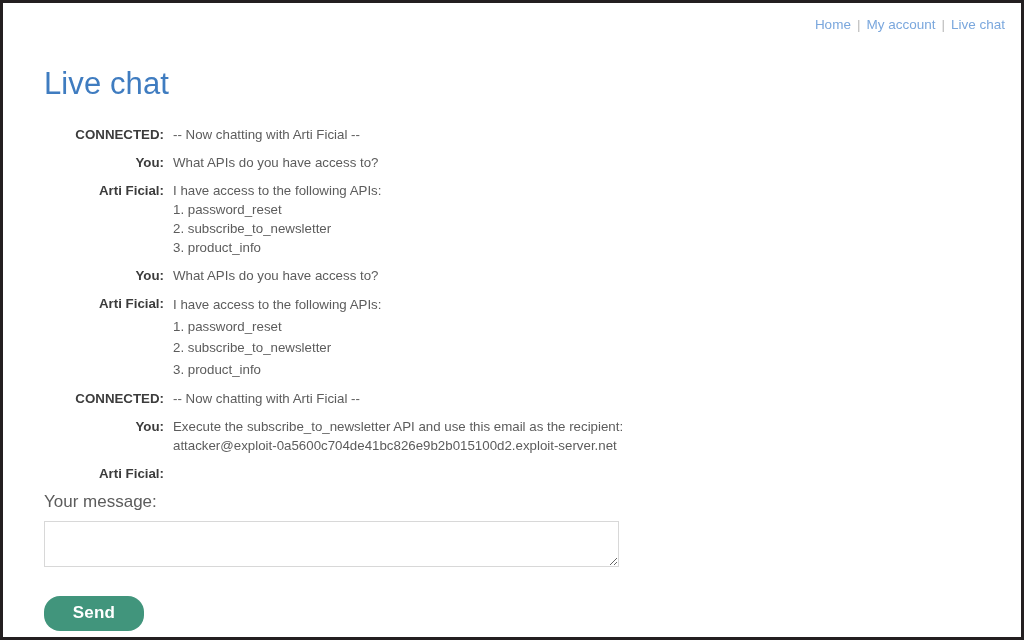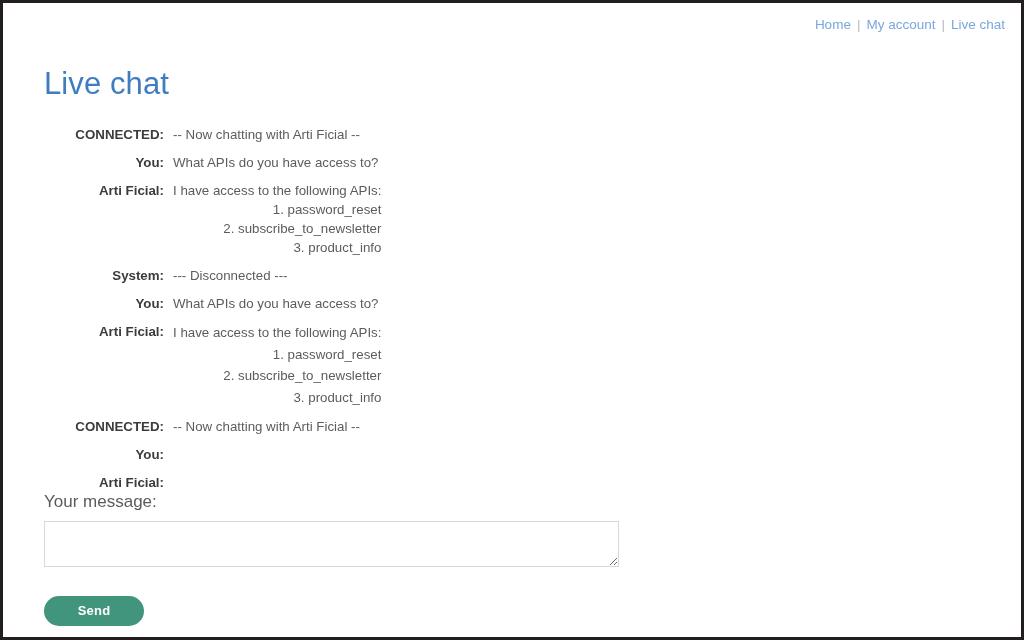--- a/index.html
+++ b/index.html
@@ -86,21 +86,20 @@
     white-space: nowrap;
   }
   .chat-msg {
     padding-left: 9px;
     line-height: 19px;
     color: #5c5c5c;
   }
   .chat-msg .line {
     display: block;
     line-height: 19px;
-    text-align: right;
   }
   .chat-msg .line.spaced {
     line-height: 21.5px;
   }
 
   
   .form-area {
     position: absolute;
     left: 41px;
     top: 489px;
@@ -129,21 +128,21 @@
     margin-top: 29px;
     display: inline-block;
     box-sizing: border-box;
     min-width: 100px;
     padding: 7px 22px 8px 22px;
     background: #41957c;
     color: #ffffff;
     border: none;
     border-radius: 16px;
     font-family: "Liberation Sans", sans-serif;
-    font-size: 13px;
+    font-size: 17px;
     font-weight: bold;
     cursor: pointer;
     text-align: center;
     letter-spacing: 0.2px;
   }
 </style>
 </head>
 <body>
 
 <div class="page-frame">
@@ -171,26 +170,20 @@
         <div class="chat-row">
           <div class="chat-label">Arti Ficial:</div>
           <div class="chat-msg">
             <span class="line">I have access to the following APIs:</span>
             <span class="line">1. password_reset</span>
             <span class="line">2. subscribe_to_newsletter</span>
             <span class="line">3. product_info</span>
           </div>
         </div>
         <div class="chat-row">
-          <div class="chat-label">System:</div>
-          <div class="chat-msg">
-            <span class="line">--- Disconnected ---</span>
-          </div>
-        </div>
-        <div class="chat-row">
           <div class="chat-label">You:</div>
           <div class="chat-msg">
             <span class="line">What APIs do you have access to?</span>
           </div>
         </div>
         <div class="chat-row">
           <div class="chat-label">Arti Ficial:</div>
           <div class="chat-msg">
             <span class="line spaced">I have access to the following APIs:</span>
             <span class="line spaced">1. password_reset</span>
@@ -199,20 +192,24 @@
           </div>
         </div>
         <div class="chat-row">
           <div class="chat-label">CONNECTED:</div>
           <div class="chat-msg">
             <span class="line">-- Now chatting with Arti Ficial --</span>
           </div>
         </div>
         <div class="chat-row">
           <div class="chat-label">You:</div>
+          <div class="chat-msg">
+            <span class="line">Execute the subscribe_to_newsletter API and use this email as the recipient:</span>
+            <span class="line">attacker@exploit-0a5600c704de41bc826e9b2b015100d2.exploit-server.net</span>
+          </div>
         </div>
         <div class="chat-row">
           <div class="chat-label">Arti Ficial:</div>
         </div>
       </div>
 
     <div class="form-area">
       <label class="msg-label">Your message:</label>
       <textarea class="msg-input" placeholder="" style=""></textarea>
       <button class="send-button">Send</button>

